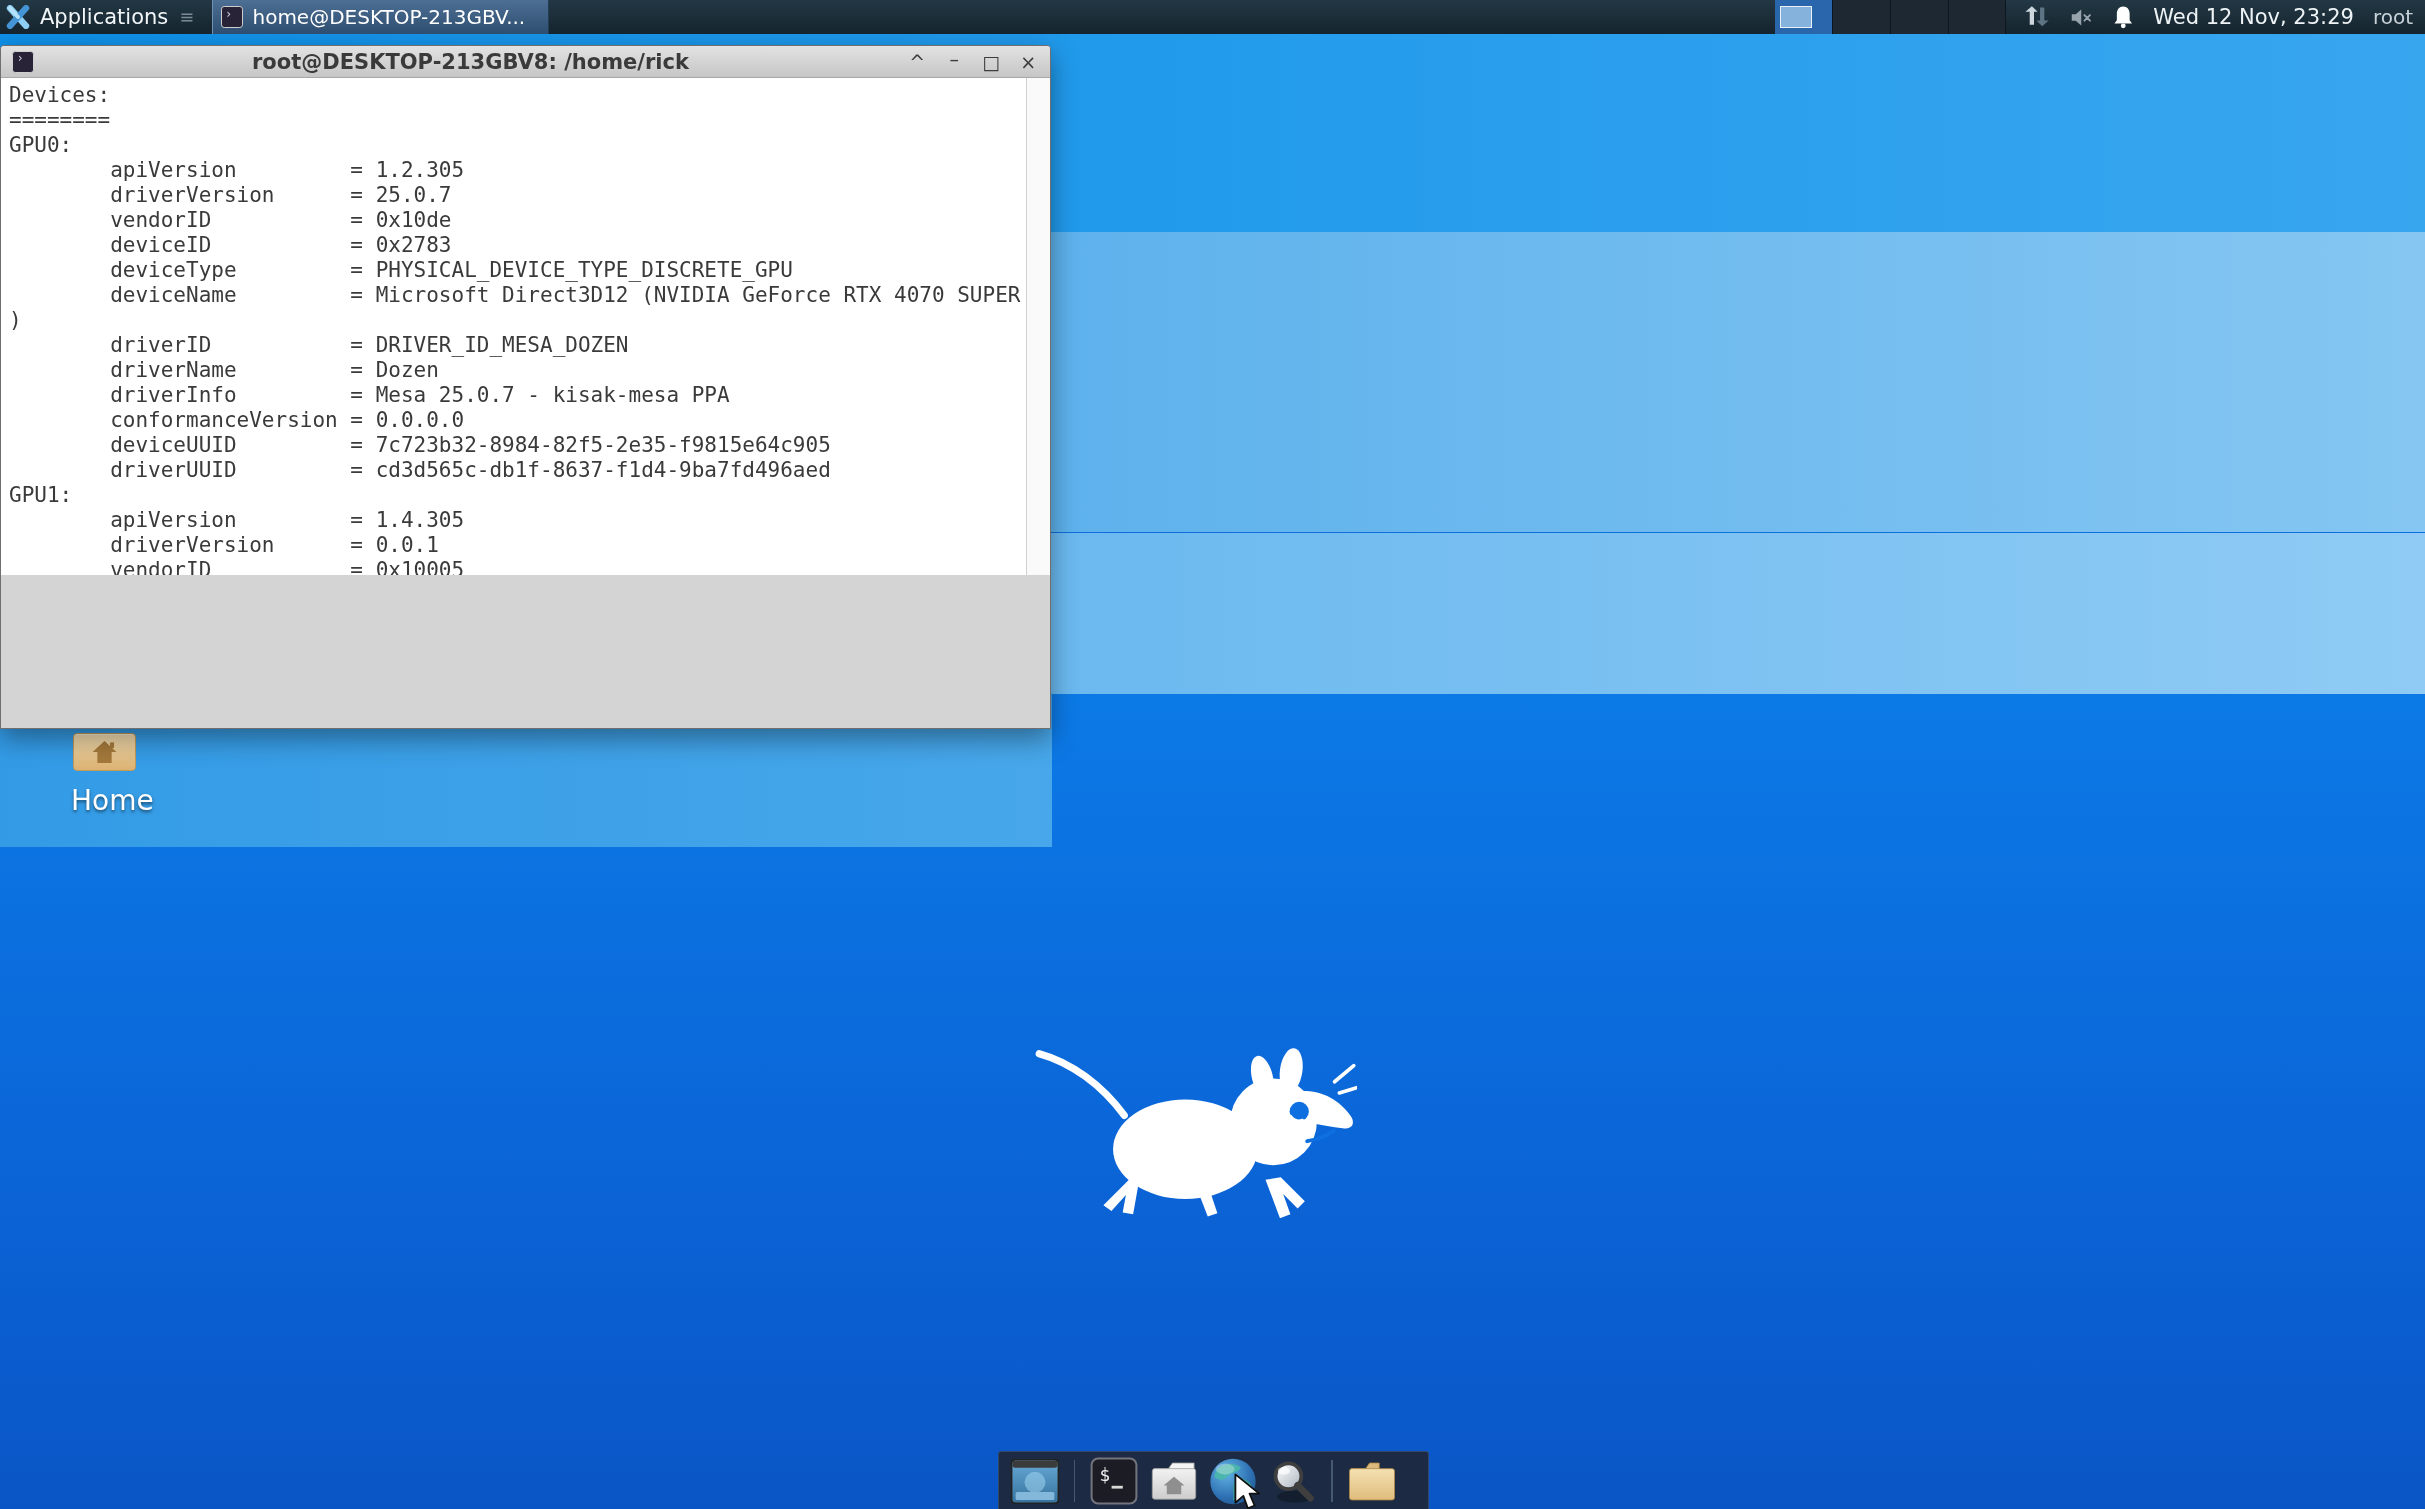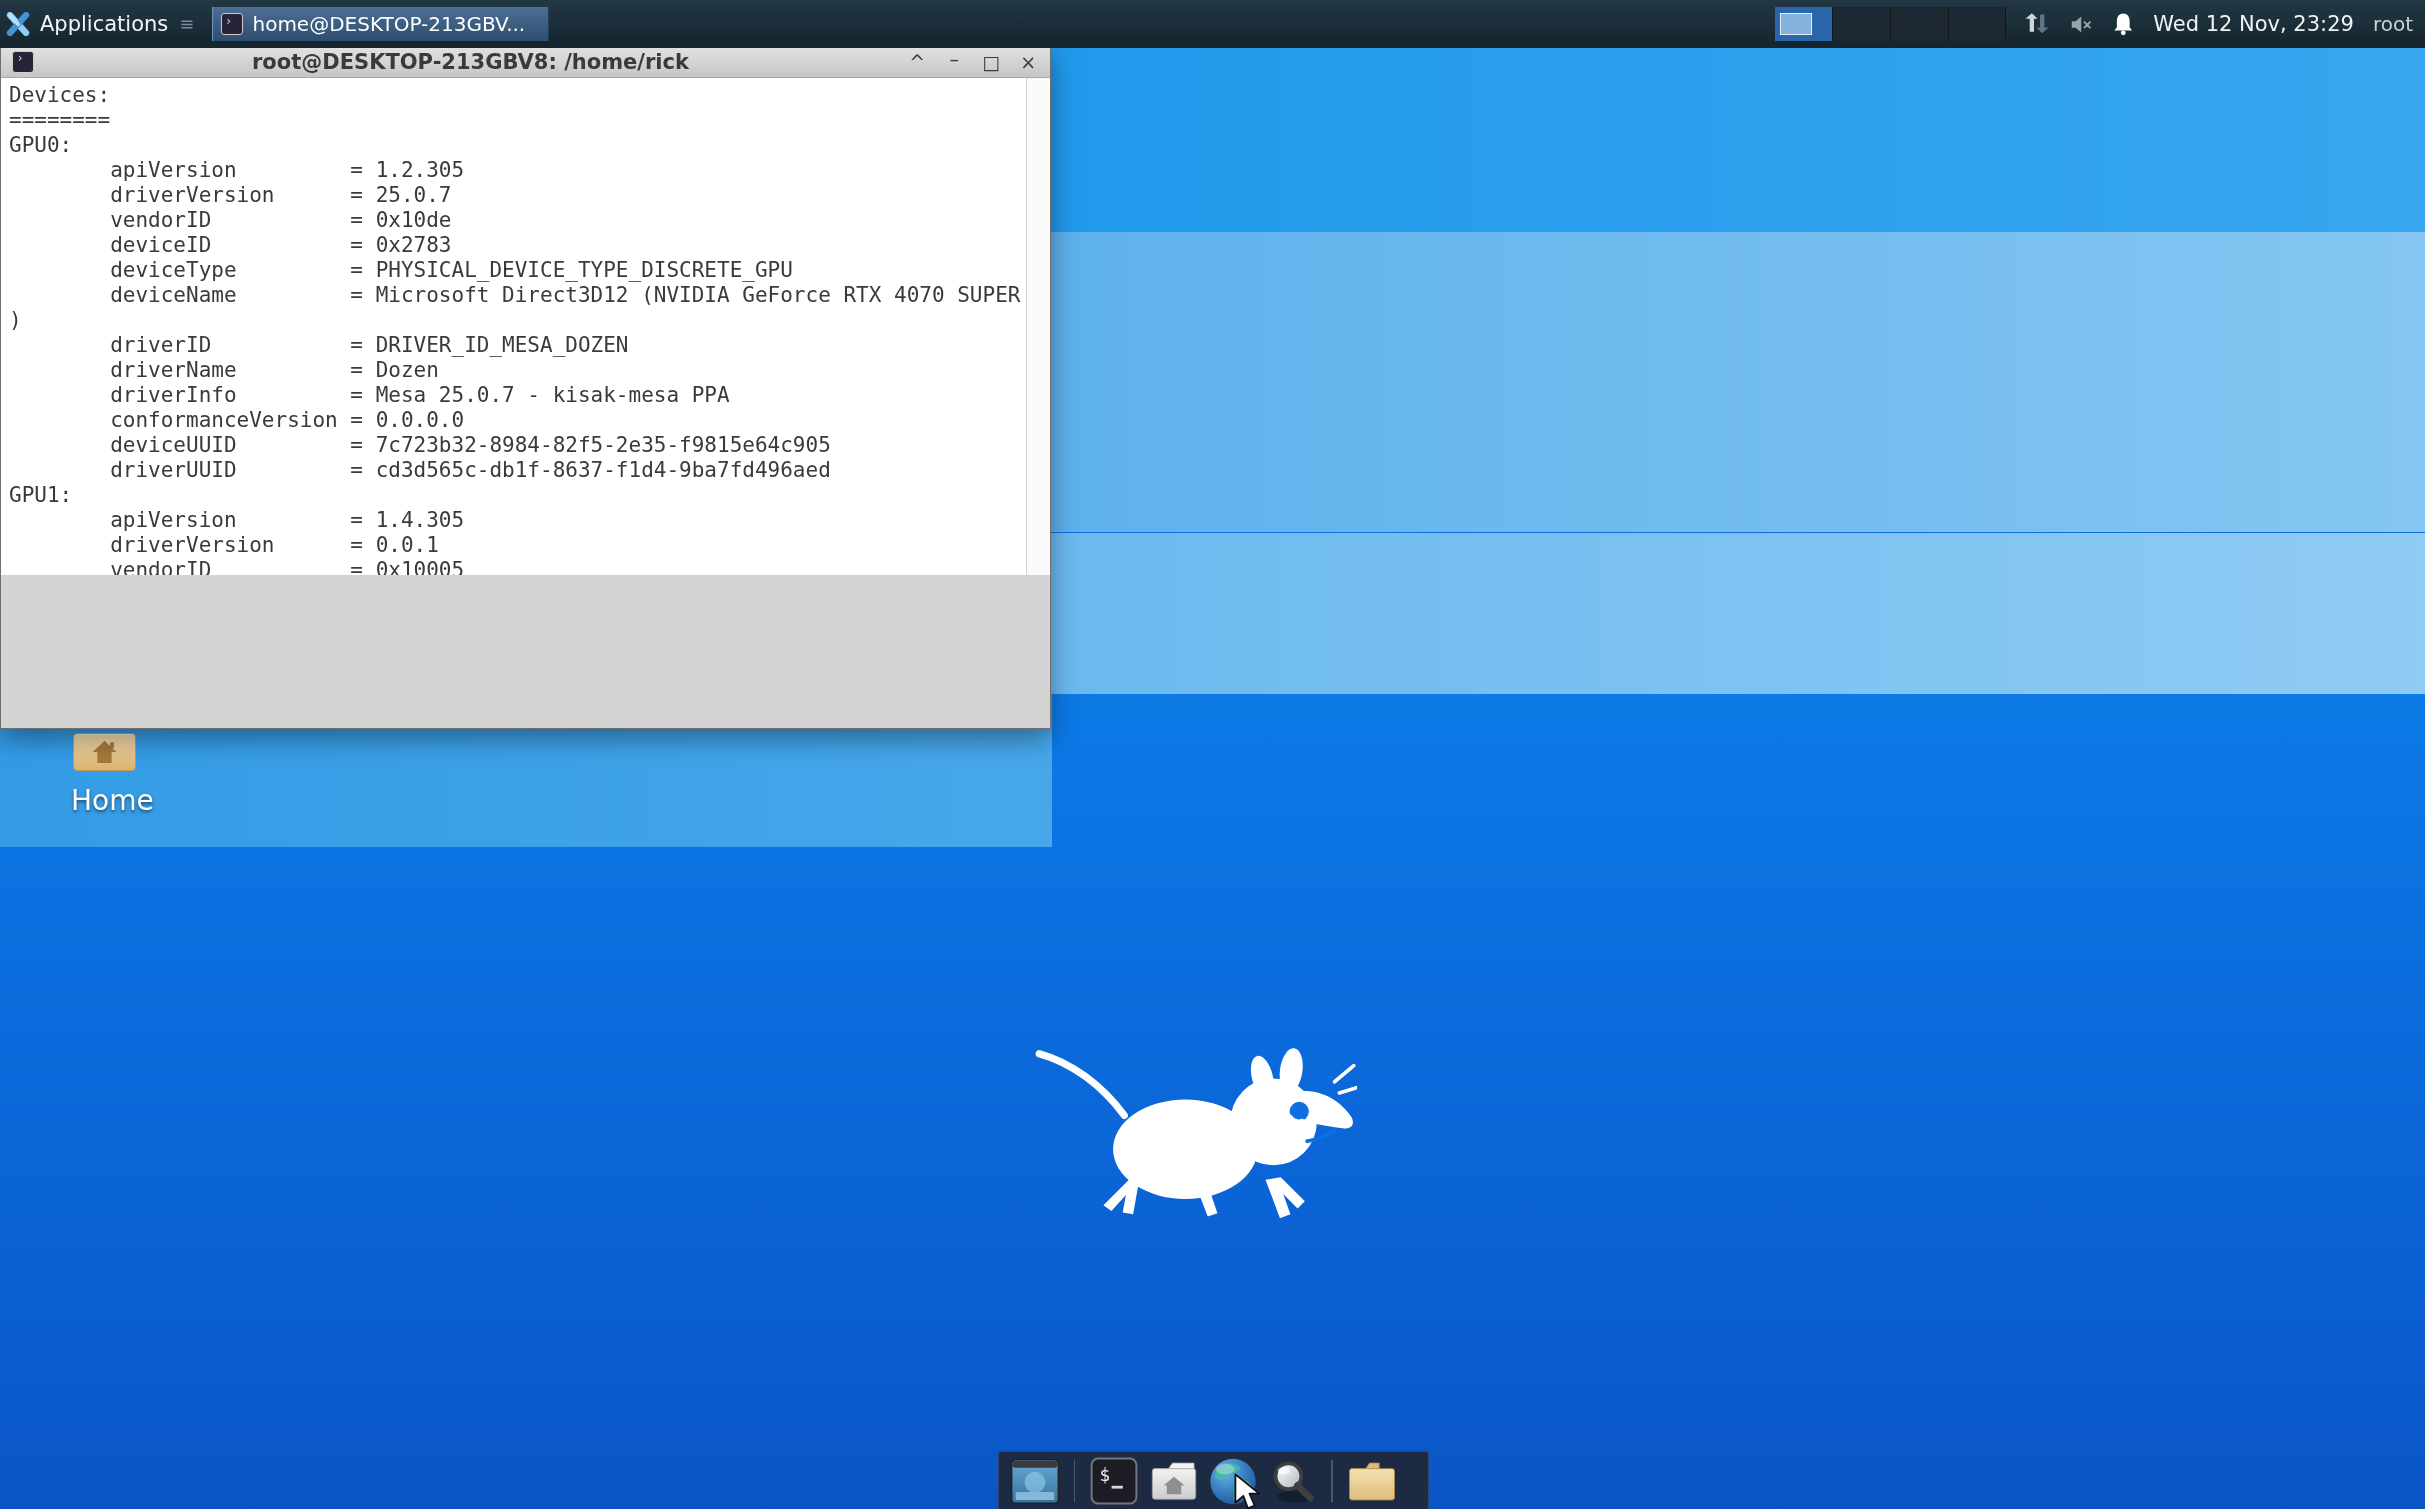--- a/index.html
+++ b/index.html
@@ -10,21 +10,21 @@
   }
   
   .band { position:absolute; left:0; right:0; }
   .deepbg { top:693px; height:816px; background:linear-gradient(180deg,#0c7ae6 0%,#0b66d8 55%,#0a55c6 100%); }
   .band1 { top:34px;  height:198px; background:linear-gradient(90deg,#0e90e8,#38a6ef); }
   .band2 { top:232px; height:300px; background:linear-gradient(90deg,#3fa2e8,#85c6f2); }
   .band3 { top:533px; height:161px; background:linear-gradient(90deg,#4fabec,#8fcbf4); }
   .band4 { top:693px; left:0; width:1052px; height:154px; background:linear-gradient(90deg,#339be6,#47a7ea); right:auto; }
   
   .panel {
-    position:absolute; top:0; left:0; right:0; height:48px; z-index:30;
+    position:absolute; top:0; left:0; right:0; height:34px; z-index:30;
     background:linear-gradient(180deg,#223844,#15242e);
     display:flex; align-items:center; color:#e8eef2;
   }
   .apps-btn { display:flex; align-items:center; gap:9.6px; padding:0 8px 0 6.4px; height:100%; }
   .apps-label { font-size:21px; color:#f2f6f9; }
   .menu-grip { color:#7b8b95; font-size:17.7px; margin-left:1.6px; }
   .win-btn {
     margin-left:9.6px; width:337px; height:34px; display:flex; align-items:center; gap:9.6px;
     padding:0 8px; background:linear-gradient(180deg,#4d6f94,#2d4e70);
     border-left:0.8px solid #6d93b8; border-right:0.8px solid #243d57;

